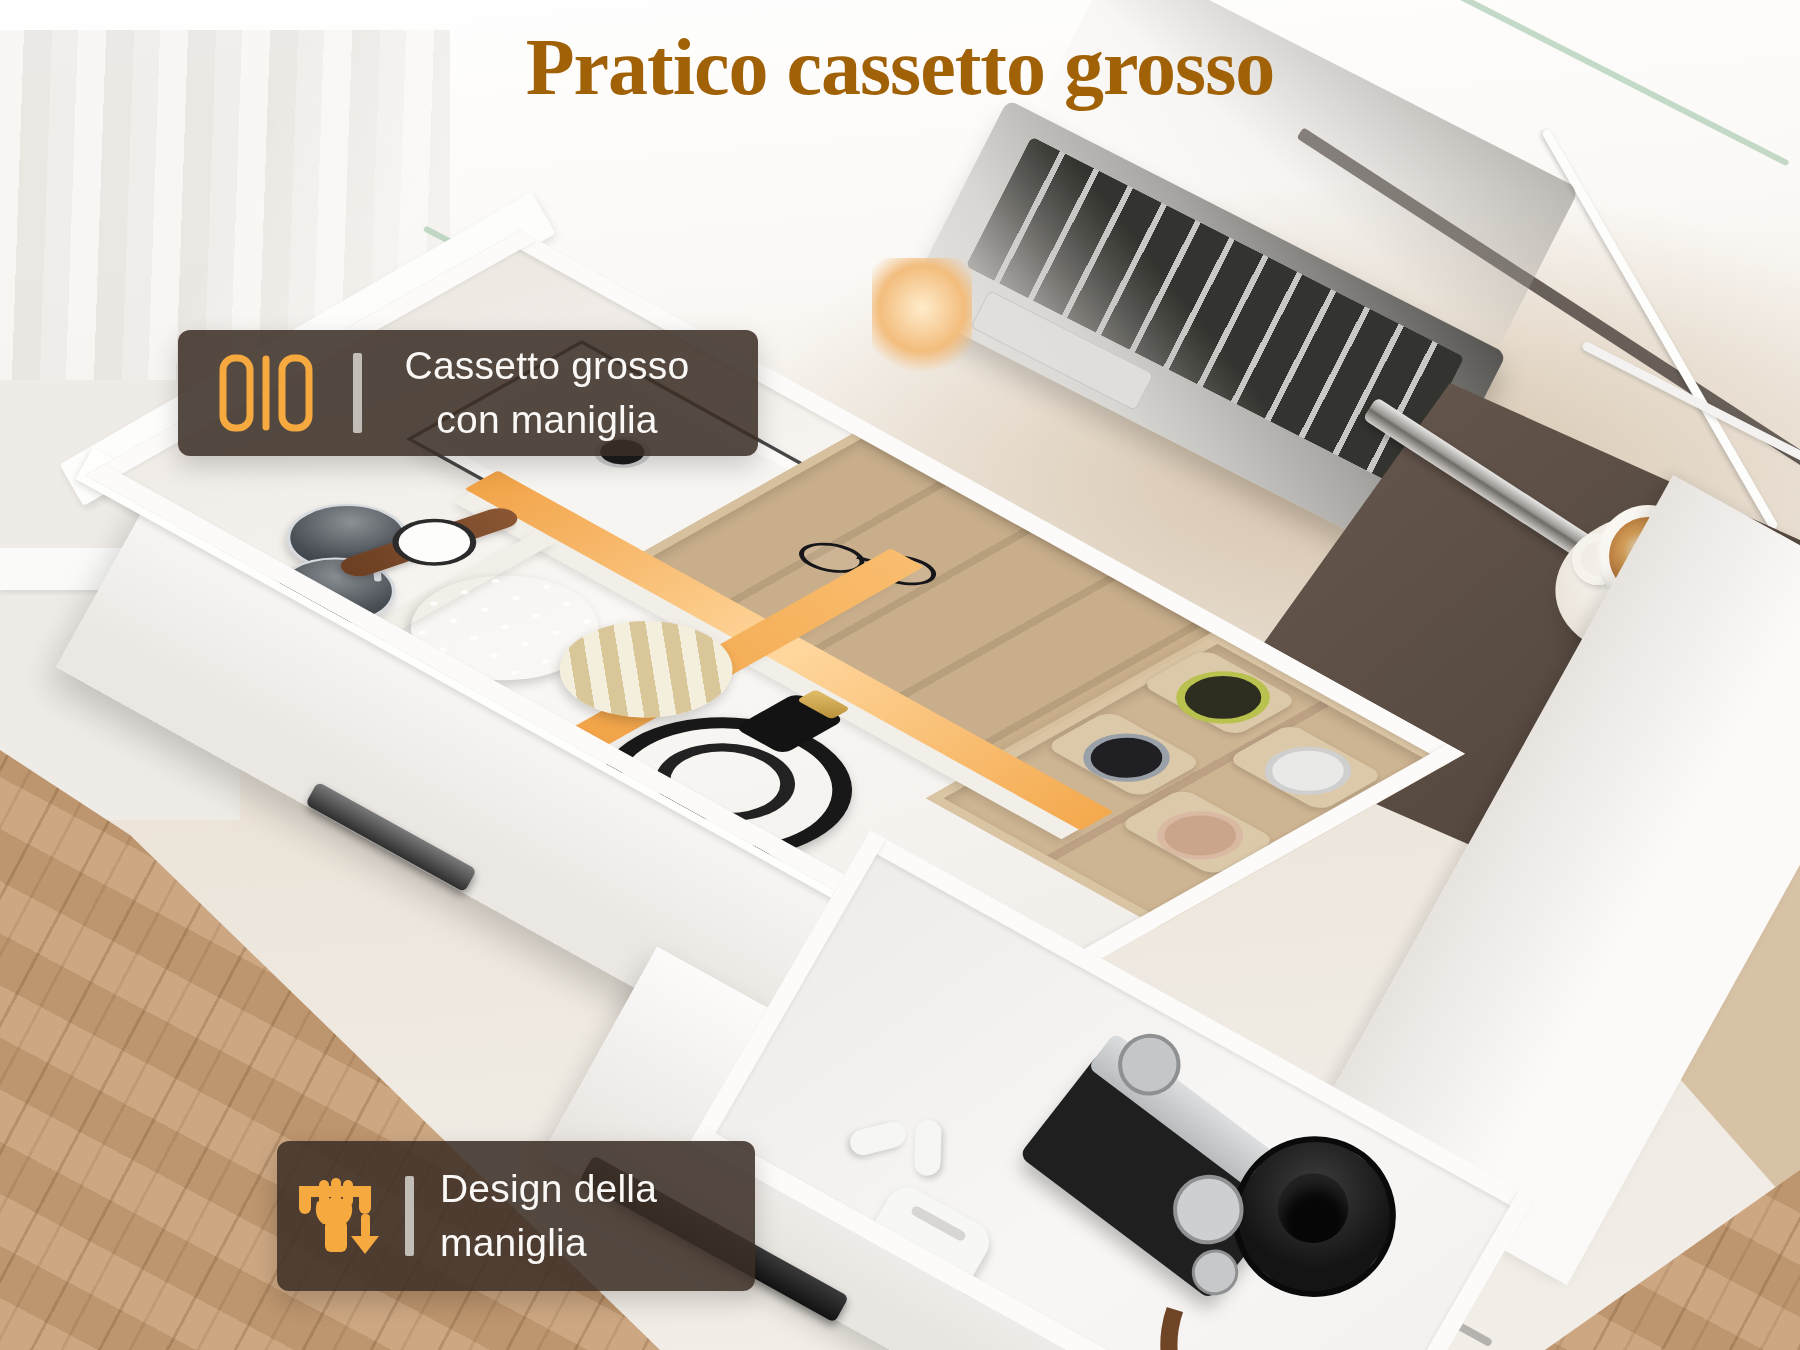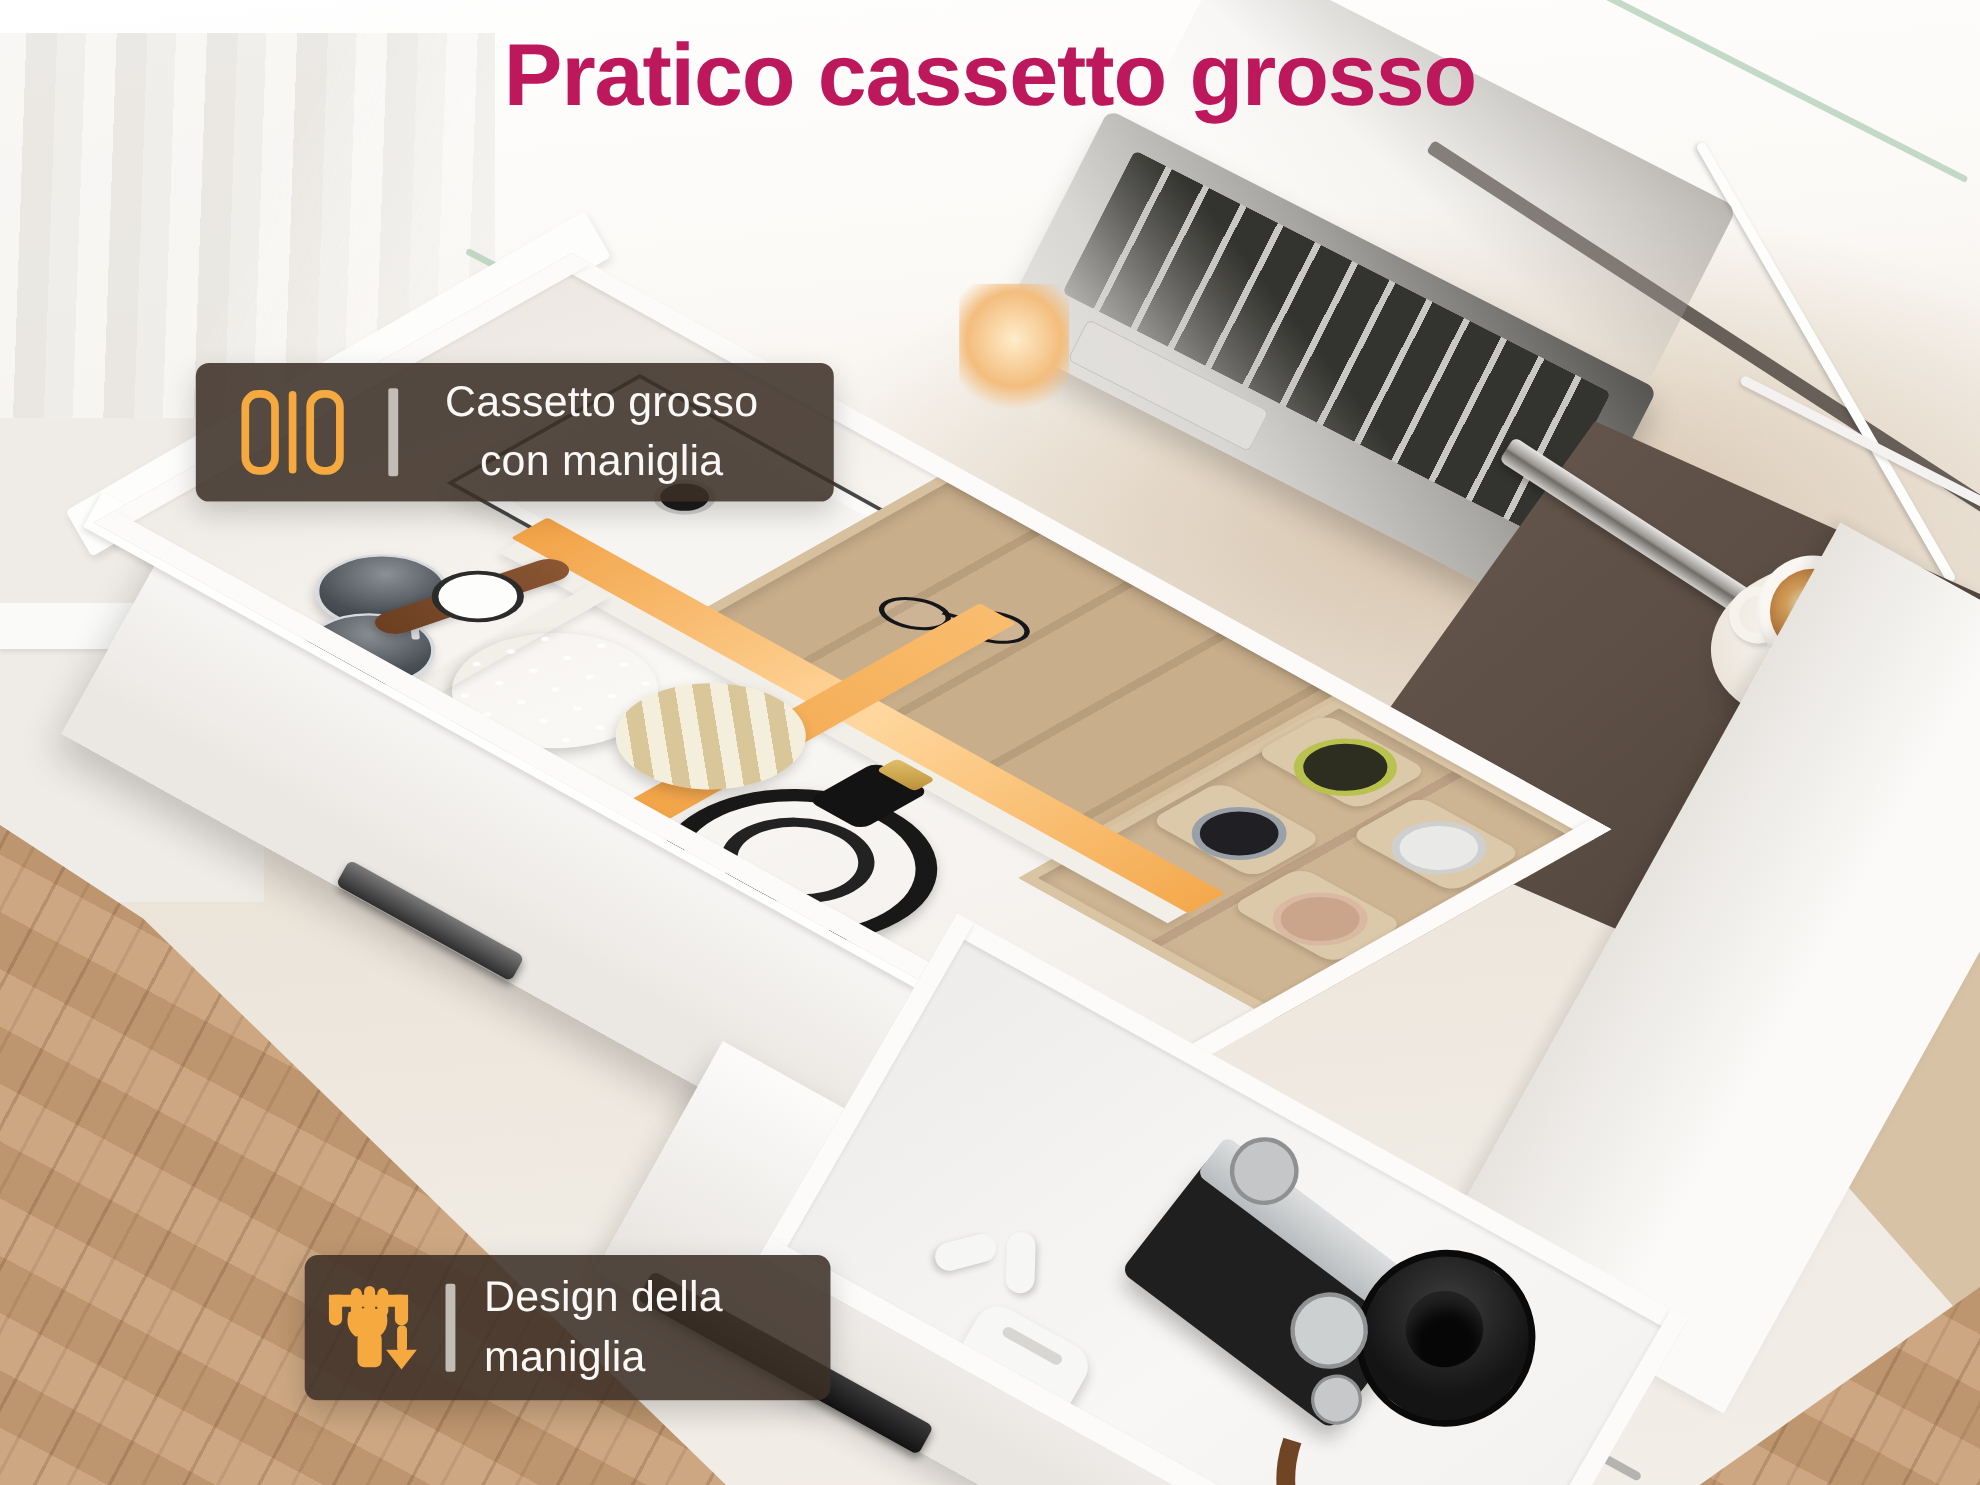--- a/index.html
+++ b/index.html
@@ -176,33 +176,33 @@
   .handle{transform:rotate(29deg);border-radius:6px;box-shadow:2px 4px 8px rgba(0,0,0,.4);}
   #handle-main{left:300px;top:824px;width:182px;height:26px;background:linear-gradient(180deg,#7a7a7a,#2e2e2e);}
   #handle-bottom{left:568px;top:1224px;width:292px;height:30px;background:linear-gradient(180deg,#3a3a3a,#121212);}
 
   
   .callout{background:rgba(60,47,38,.87);border-radius:12px;box-shadow:0 10px 26px rgba(0,0,0,.18);
     display:flex;align-items:center;z-index:40;color:#faf8f6;}
   .vbar{width:9px;height:80px;background:#c2bdb7;border-radius:2px;flex:none;}
   #callout-dividers{left:178px;top:330px;width:580px;height:126px;}
   #callout-rails{left:1216px;top:655px;width:517px;height:134px;}
-  #callout-handle{left:277px;top:1141px;width:478px;height:132px;}
+  #callout-handle{left:277px;top:1141px;width:478px;height:150px;}
   .co-text{font-size:39px;line-height:1.38;letter-spacing:.2px;}
   #callout-dividers .co-text{flex:1;text-align:center;padding-right:26px;}
   #callout-rails .co-text{padding-left:56px;flex:1;}
   #callout-handle .co-text{padding-left:26px;flex:1;}
   .ico-wrap{flex:none;display:flex;align-items:center;justify-content:center;}
   #callout-dividers .ico-wrap{width:175px;}
   #callout-rails .ico-wrap{width:150px;}
   #callout-handle .ico-wrap{width:128px;}
 
   
   #title{left:0;top:22px;width:1800px;text-align:center;font-size:80px;font-weight:700;
-    letter-spacing:-1px;color:#be185d;z-index:50;}
+    letter-spacing:-1px;color:#a16207;z-index:50;font-family:Liberation Serif, serif;}
 </style>
 </head>
 <body>
 
 <div class="stage">
 
   <div class="abs" id="bg-top"></div>
   <div class="abs" id="warm-band"></div>
   <div class="abs" id="curtain"></div>
   <div class="abs" id="wall-left"></div>

